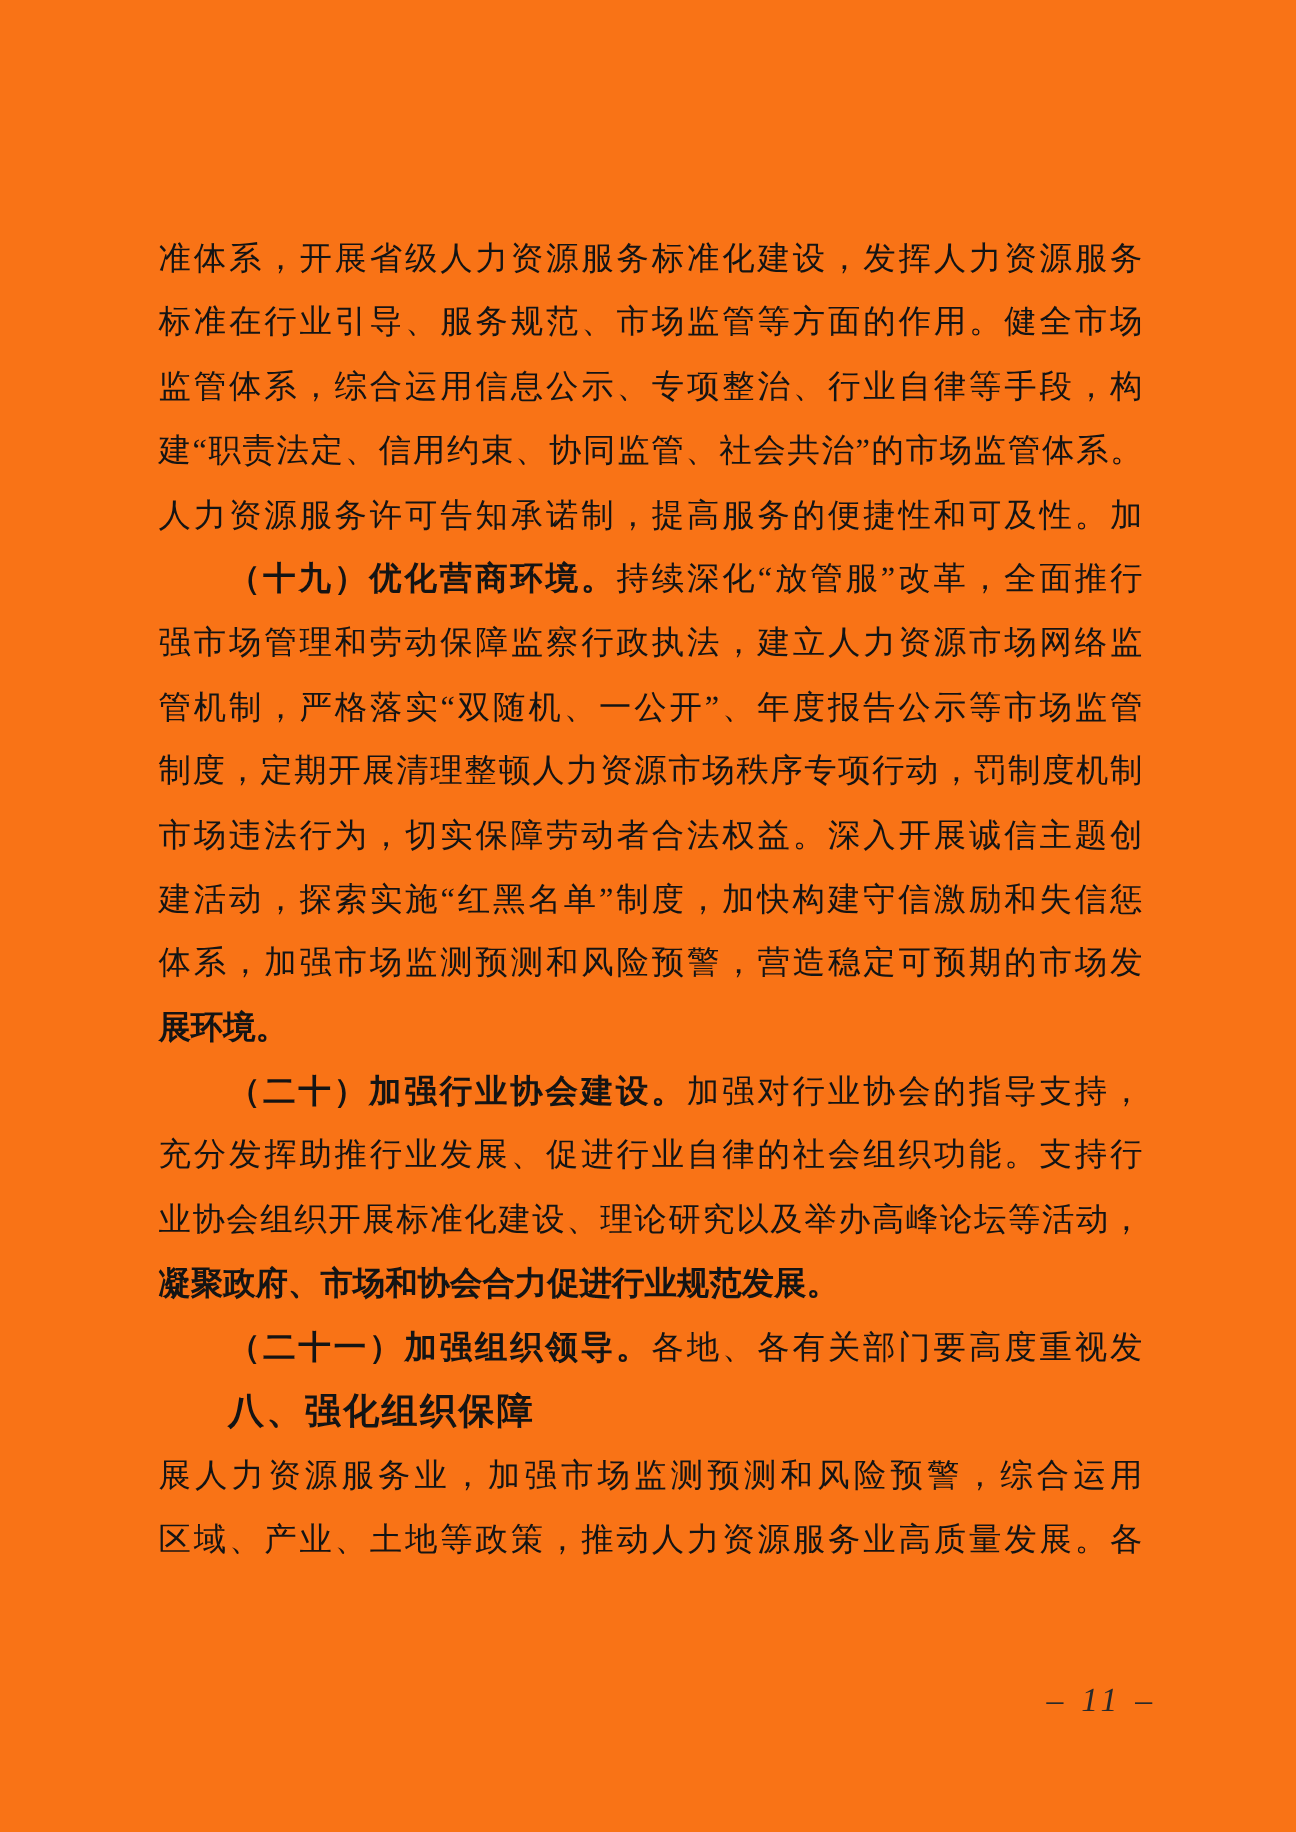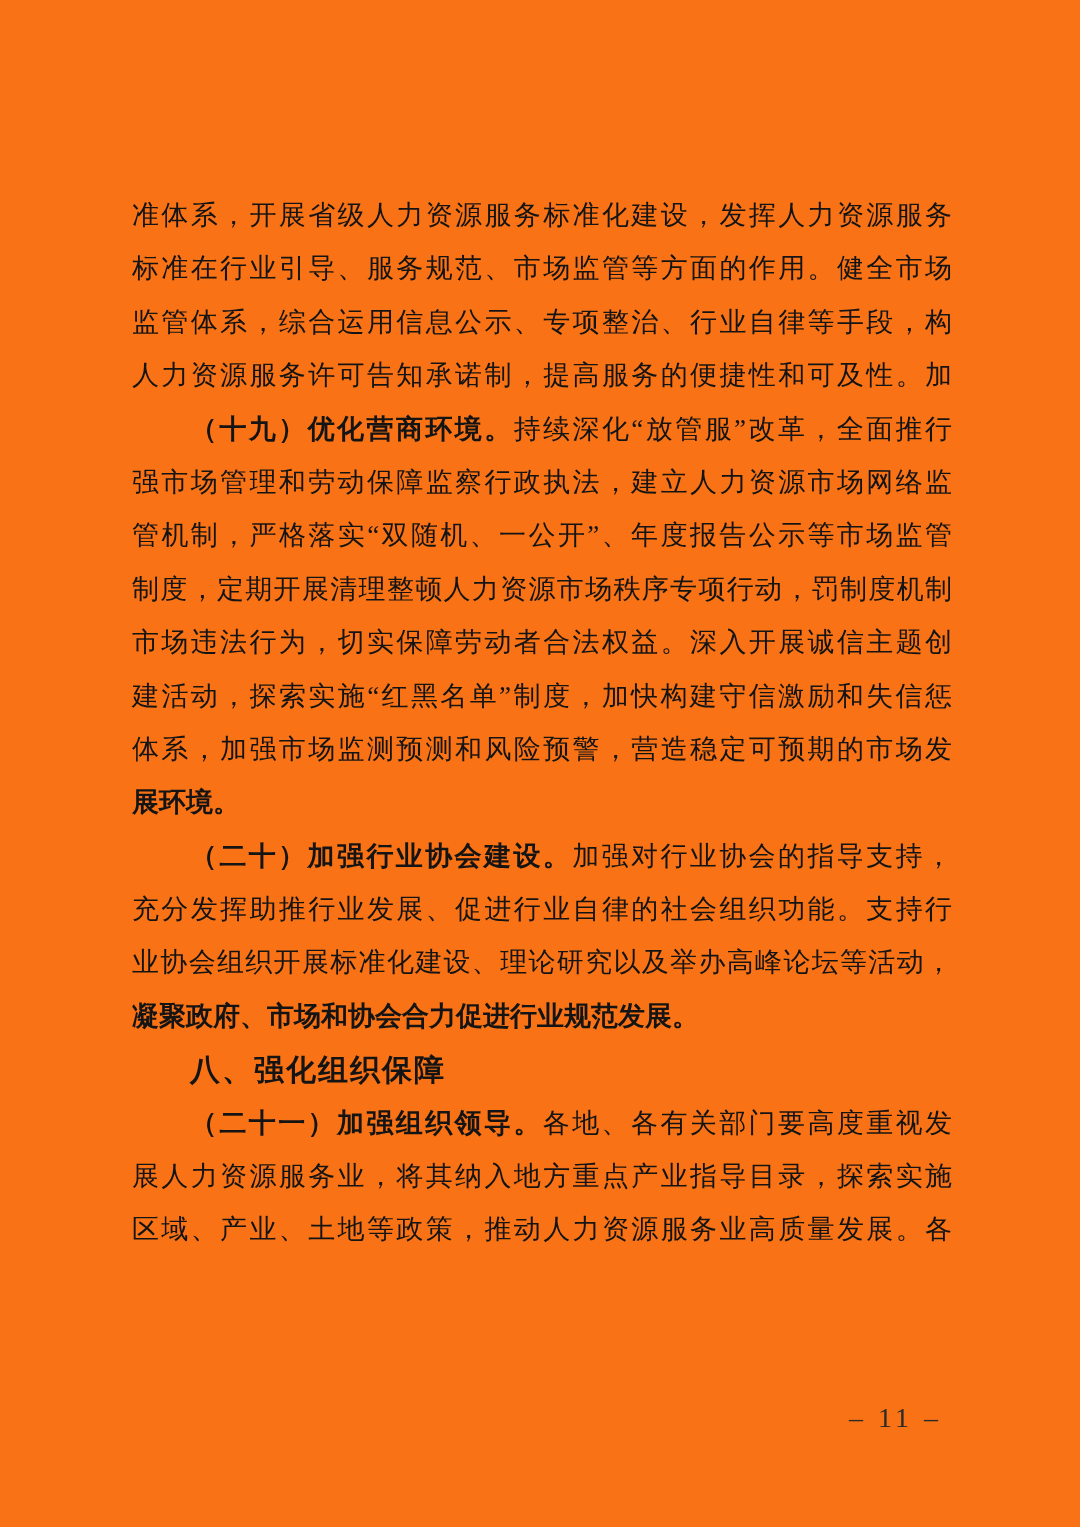--- a/index.html
+++ b/index.html
@@ -43,49 +43,51 @@
     font-weight: bold;
   }
   .line.heading {
     font-family: "Liberation Sans", sans-serif;
     font-weight: bold;
     font-size: 30px;
     letter-spacing: 2px;
   }
   .page-number {
     position: absolute;
-    right: 138px;
+    right: 116px;
     top: 1398px;
     font-size: 28px;
     line-height: 40px;
     color: #2a2a2a;
     letter-spacing: 4px;
     font-family: "Liberation Serif", serif;
+    font-style: italic;
   }
 </style>
 </head>
 <body>
 
 <div class="page">
   <div class="text-block">
       <div class="line"><span class="body">准体系，开展省级人力资源服务标准化建设，发挥人力资源服务</span></div>
       <div class="line"><span class="body">标准在行业引导、服务规范、市场监管等方面的作用。健全市场</span></div>
       <div class="line"><span class="body">监管体系，综合运用信息公示、专项整治、行业自律等手段，构</span></div>
+      <div class="line"><span class="body">建“职责法定、信用约束、协同监管、社会共治”的市场监管体系。</span></div>
       <div class="line"><span class="body">人力资源服务许可告知承诺制，提高服务的便捷性和可及性。加</span></div>
       <div class="line indent"><span class="lead">（十九）优化营商环境。</span><span class="body">持续深化“放管服”改革，全面推行</span></div>
       <div class="line"><span class="body">强市场管理和劳动保障监察行政执法，建立人力资源市场网络监</span></div>
       <div class="line"><span class="body">管机制，严格落实“双随机、一公开”、年度报告公示等市场监管</span></div>
       <div class="line"><span class="body">制度，定期开展清理整顿人力资源市场秩序专项行动，罚制度机制</span></div>
       <div class="line"><span class="body">市场违法行为，切实保障劳动者合法权益。深入开展诚信主题创</span></div>
       <div class="line"><span class="body">建活动，探索实施“红黑名单”制度，加快构建守信激励和失信惩</span></div>
       <div class="line"><span class="body">体系，加强市场监测预测和风险预警，营造稳定可预期的市场发</span></div>
       <div class="line noFill"><span class="body">展环境。</span></div>
       <div class="line indent"><span class="lead">（二十）加强行业协会建设。</span><span class="body">加强对行业协会的指导支持，</span></div>
       <div class="line"><span class="body">充分发挥助推行业发展、促进行业自律的社会组织功能。支持行</span></div>
       <div class="line"><span class="body">业协会组织开展标准化建设、理论研究以及举办高峰论坛等活动，</span></div>
       <div class="line noFill"><span class="body">凝聚政府、市场和协会合力促进行业规范发展。</span></div>
+      <div class="line indent"><span class="lead">（二十一）加强组织领导。</span><span class="body">各地、各有关部门要高度重视发</span></div>
       <div class="line indent heading noFill"><span class="body">八、强化组织保障</span></div>
-      <div class="line indent"><span class="lead">（二十一）加强组织领导。</span><span class="body">各地、各有关部门要高度重视发</span></div>
-      <div class="line"><span class="body">展人力资源服务业，将其纳入地方重点产业指导目录，探索实施</span></div>
+      <div class="line"><span class="body">展人力资源服务业，加强市场监测预测和风险预警，综合运用</span></div>
       <div class="line"><span class="body">区域、产业、土地等政策，推动人力资源服务业高质量发展。各</span></div>
     </div>
   <div class="page-number">– 11 –</div>
 </div>
 
 </body></html>

